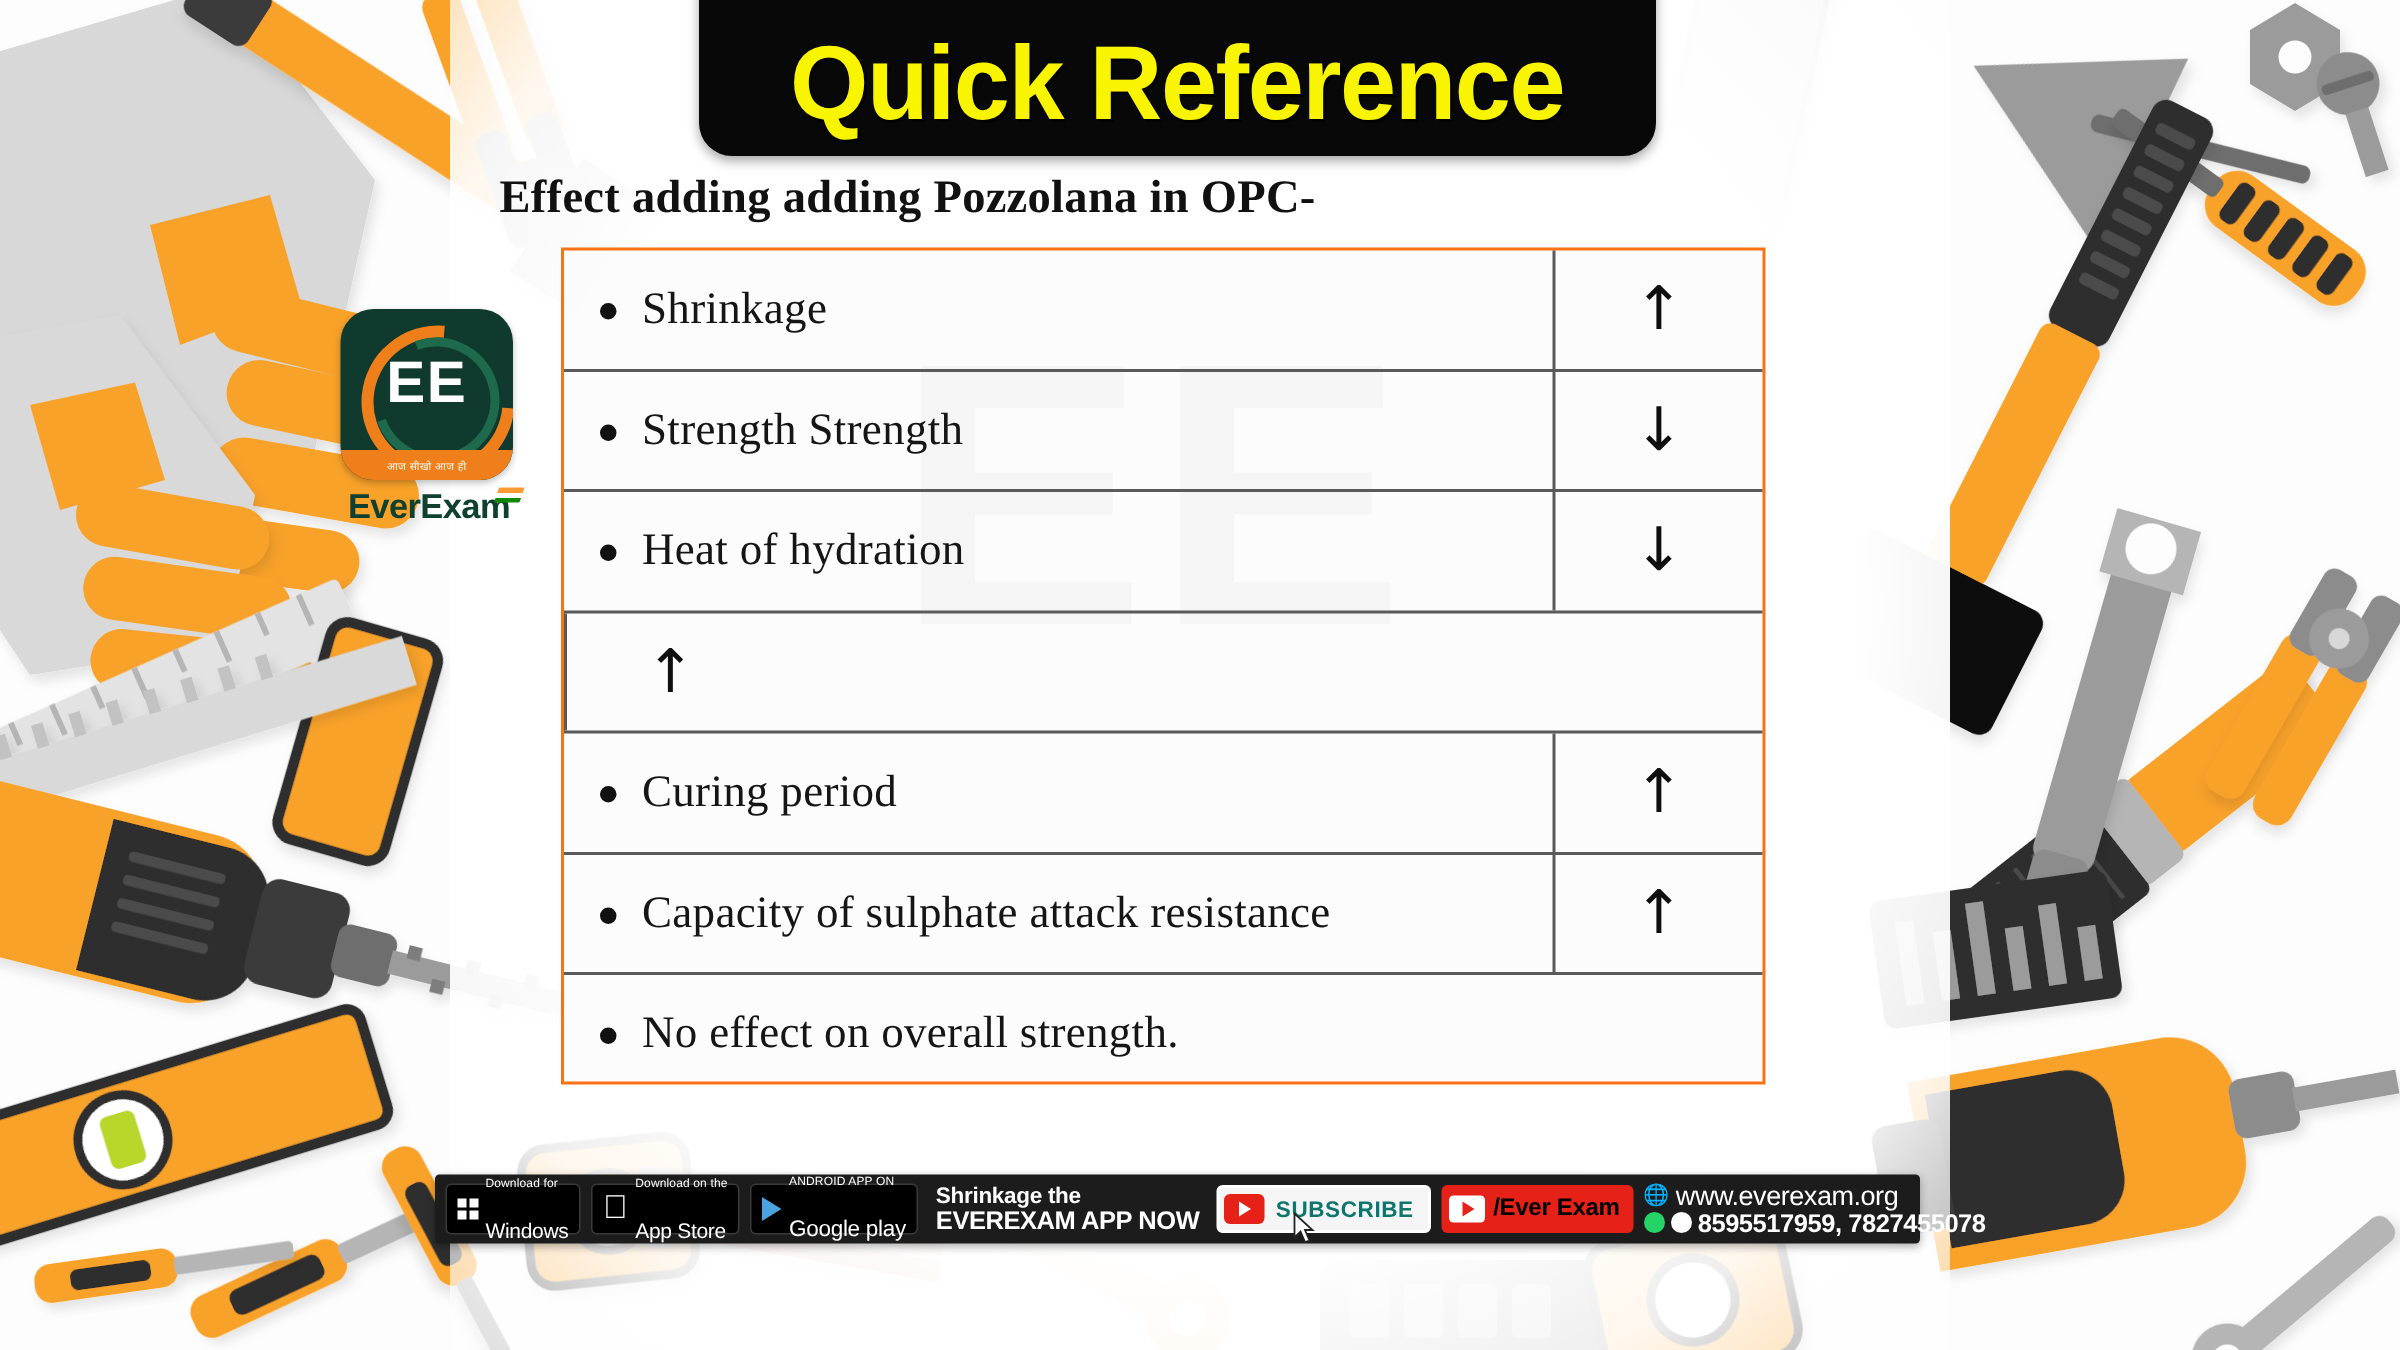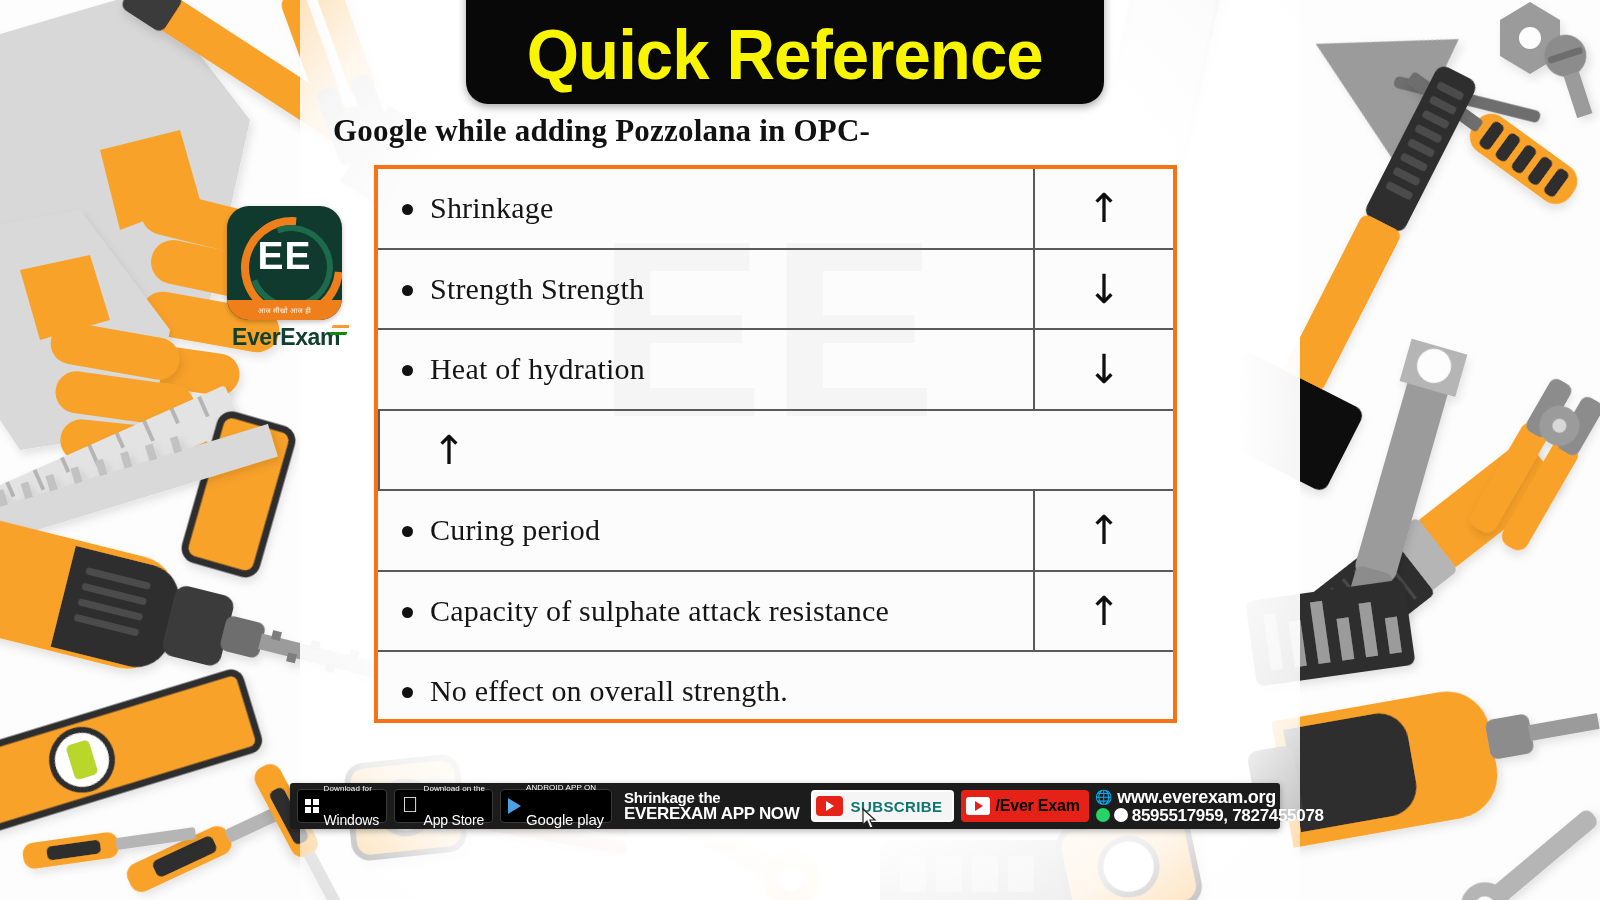--- a/index.html
+++ b/index.html
@@ -44,21 +44,21 @@
   
   #heading{
     position:absolute;left:333px;top:113px;
     font-family:"Liberation Serif",serif;font-weight:bold;
     font-size:31px;color:#111;letter-spacing:.2px;white-space:nowrap;
   }
 
   
   #ref-table{
     position:absolute;left:374px;top:165px;width:803px;height:558px;
-    border:4px solid #f97316;background:rgba(250,250,250,.55);
+    border:2px solid #f97316;background:rgba(250,250,250,.55);
     box-sizing:border-box;
   }
   .row{
     display:flex;height:80.5px;border-bottom:2px solid #5a5a5a;box-sizing:border-box;
   }
   .row.last{border-bottom:none;height:78px;}
   .cell-label{
     flex:1;display:flex;align-items:center;padding-left:24px;box-sizing:border-box;
   }
   .bullet{
@@ -160,21 +160,21 @@
   }
   #ch-icon{
     width:24px;height:18px;background:#fff;border-radius:3px;
     display:flex;align-items:center;justify-content:center;
   }
   #ch-icon::after{content:"";width:0;height:0;border-left:8px solid #e62117;border-top:5px solid transparent;border-bottom:5px solid transparent;margin-left:2px;}
   #channel-label{color:#000000;font-size:16px;font-weight:bold;letter-spacing:-.2px;white-space:nowrap;}
 
   #contact{margin-left:auto;display:flex;flex-direction:column;line-height:1.05;padding-right:4px;}
   .contact-line{display:flex;align-items:center;gap:4px;}
-  #web-text{color:#fff;font-size:18px;font-weight:bold;letter-spacing:-.3px;white-space:nowrap;}
+  #web-text{color:#fff;font-size:18px;font-weight:normal;letter-spacing:-.3px;white-space:nowrap;}
   #phone-text{color:#fff;font-size:17px;font-weight:bold;letter-spacing:-.3px;white-space:nowrap;}
   .glyph{font-family:"DejaVu Sans",sans-serif;font-size:14px;color:#fff;line-height:1;}
   .wa-dot{width:14px;height:14px;border-radius:50%;background:#25d366;display:inline-block;}
   .ph-dot{width:14px;height:14px;border-radius:50%;background:#fff;display:inline-block;}
 
   
   #cursor{position:absolute;left:862px;top:808px;width:16px;height:22px;}
 </style>
 </head>
 <body>
@@ -441,21 +441,21 @@
 </div>
 
 <div id="plate"></div>
 
 <div id="watermark">EE</div>
 
 <div id="title-banner">
   <div id="title-text">Quick Reference</div>
 </div>
 
-<div id="heading">Google while adding Pozzolana in OPC-</div>
+<div id="heading">Effect adding adding Pozzolana in OPC-</div>
 
 <div id="logo-wrap">
   <div id="logo-tile">
     <div id="logo-ring"></div>
     <div id="logo-ring2"></div>
     <div id="logo-ee">EE</div>
     <div id="logo-band">
       <span id="logo-band-text">आज सीखो आज ही</span>
     </div>
   </div>

